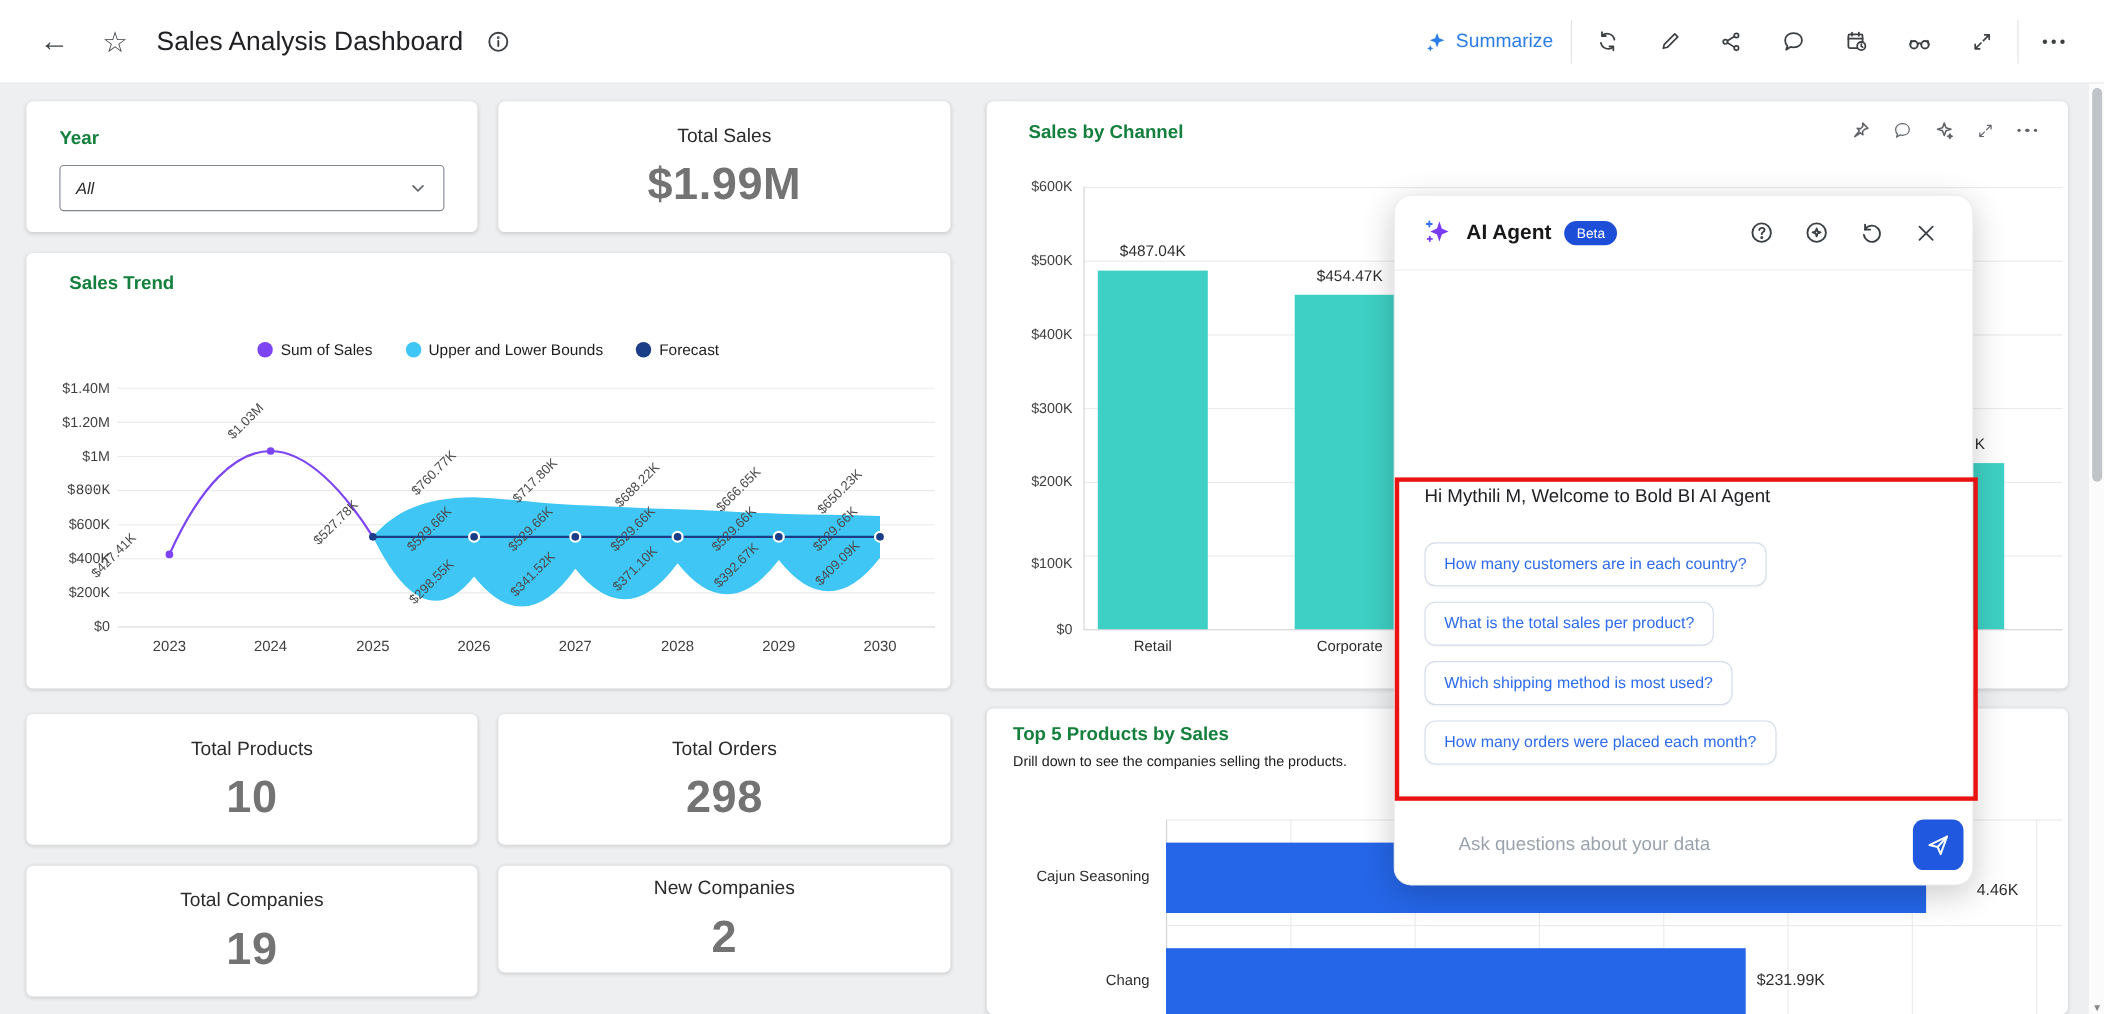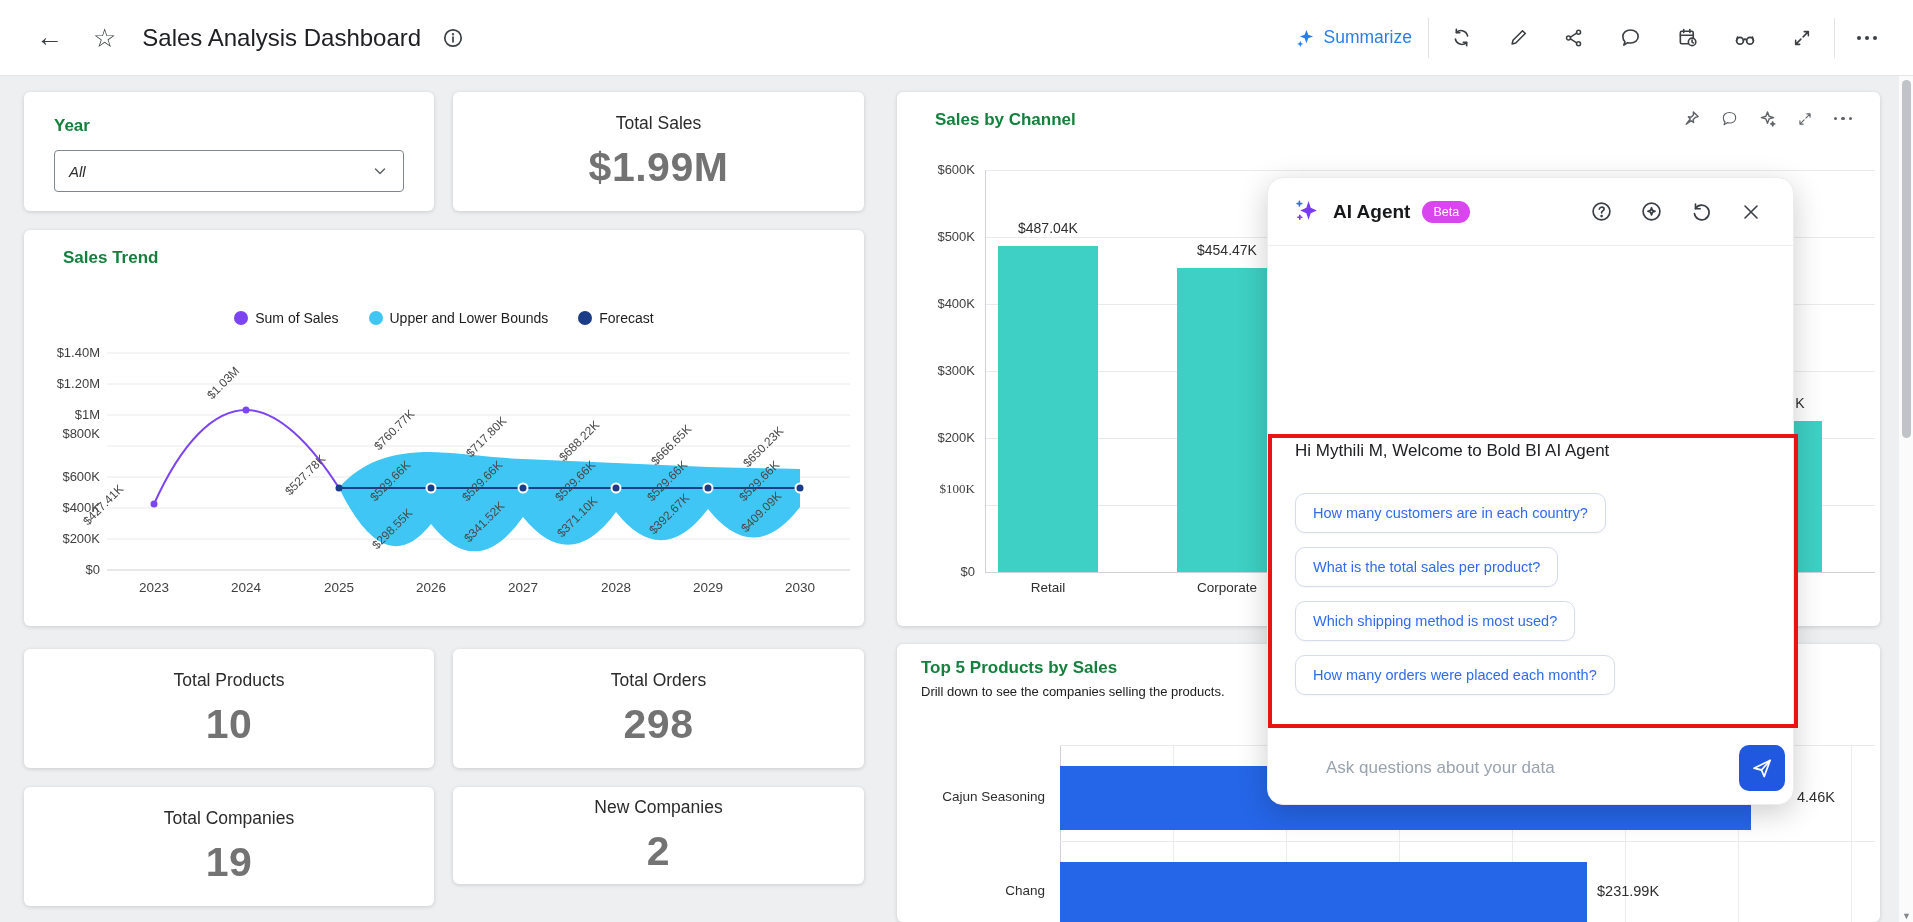--- a/index.html
+++ b/index.html
@@ -76,21 +76,21 @@
   .prod-subtitle{position:absolute;left:24px;top:40px;font-size:13px;color:#202020}
   .hcat{position:absolute;width:140px;left:8px;text-align:right;font-size:13.5px;color:#2e2e2e;height:17px}
   .hbar{position:absolute;background:#2566e8}
   .hbar-value{position:absolute;font-size:14.5px;color:#2e2e2e;white-space:nowrap}
 
   
   .ai-panel{position:absolute;left:1267px;top:177px;width:527px;height:628px;background:#fff;
     border-radius:16px;border:1px solid #ececec;box-shadow:0 8px 30px rgba(0,0,0,.20);z-index:50}
   .ai-header{display:flex;align-items:center;gap:12px;padding:17px 26px;border-bottom:1px solid #eceef0}
   .ai-title{font-size:19px;font-weight:bold;color:#17181a}
-  .beta-pill{background:#d946ef;color:#fff;font-size:12.5px;padding:4px 11px;border-radius:12px}
+  .beta-pill{background:#1d4ed8;color:#fff;font-size:12.5px;padding:4px 11px;border-radius:12px}
   .ai-header-icons{margin-left:auto;display:flex;gap:17px;align-items:center}
   .ai-header-icons svg{stroke:#3a3f45;fill:none;stroke-width:1.6;stroke-linecap:round;stroke-linejoin:round}
   .ai-welcome{position:absolute;left:27px;top:263px;font-size:17px;color:#202124}
   .chip{position:absolute;left:27px;width:max-content;background:#fff;border:1px solid #d4dcea;
     border-radius:10px;padding:11px 17px;font-size:14.5px;color:#2e6ced;cursor:pointer;
     font-family:inherit;box-shadow:0 1px 2px rgba(0,0,0,.04)}
   .ai-input-row{position:absolute;left:44px;top:566px;width:473px;height:48px;display:flex;align-items:center}
   .ai-input{flex:1;border:none;outline:none;font-size:17px;color:#202124;font-family:inherit;padding:0 10px 0 14px}
   .ai-input::placeholder{color:#9aa3ad}
   .send-btn{width:46px;height:46px;border:none;border-radius:10px;background:#2158e0;cursor:pointer;
@@ -255,21 +255,21 @@
         <circle cx="407" cy="258" r="4.5" fill="#1b3c87" stroke="#fff" stroke-width="2"></circle>
         <circle cx="499" cy="258" r="4.5" fill="#1b3c87" stroke="#fff" stroke-width="2"></circle>
         <circle cx="592" cy="258" r="4.5" fill="#1b3c87" stroke="#fff" stroke-width="2"></circle>
         <circle cx="684" cy="258" r="4.5" fill="#1b3c87" stroke="#fff" stroke-width="2"></circle>
         <circle cx="776" cy="258" r="4.5" fill="#1b3c87" stroke="#fff" stroke-width="2"></circle>
       </svg>
     <div id="trend-ylabels">
         <div class="trend-ytick" style="top: 115px;">$1.40M</div>
         <div class="trend-ytick" style="top: 146px;">$1.20M</div>
         <div class="trend-ytick" style="top: 177px;">$1M</div>
-        <div class="trend-ytick" style="top: 196px;">$800K</div>
+        <div class="trend-ytick" style="top: 208px; font-family: Liberation Mono, monospace;">$800K</div>
         <div class="trend-ytick" style="top: 239px;">$600K</div>
         <div class="trend-ytick" style="top: 270px;">$400K</div>
         <div class="trend-ytick" style="top: 301px;">$200K</div>
         <div class="trend-ytick" style="top: 332px;">$0</div>
       </div>
     <div id="trend-xlabels">
         <div class="trend-xtick" style="left: 94px;">2023</div>
         <div class="trend-xtick" style="left: 186px;">2024</div>
         <div class="trend-xtick" style="left: 279px;">2025</div>
         <div class="trend-xtick" style="left: 371px;">2026</div>
@@ -337,21 +337,21 @@
         <div class="chan-ytick" style="top: 70px;">$600K</div>
         <div class="gridline-h" style="left: 88px; top: 145px; width: 890px;"></div>
         <div class="chan-ytick" style="top: 137px;">$500K</div>
         <div class="gridline-h" style="left: 88px; top: 212px; width: 890px;"></div>
         <div class="chan-ytick" style="top: 204px;">$400K</div>
         <div class="gridline-h" style="left: 88px; top: 279px; width: 890px;"></div>
         <div class="chan-ytick" style="top: 271px;">$300K</div>
         <div class="gridline-h" style="left: 88px; top: 346px; width: 890px;"></div>
         <div class="chan-ytick" style="top: 338px;">$200K</div>
         <div class="gridline-h" style="left: 88px; top: 413px; width: 890px;"></div>
-        <div class="chan-ytick" style="top: 389px; font-family: Liberation Serif, serif;">$100K</div>
+        <div class="chan-ytick" style="top: 412px;">$100K</div>
         <div class="gridline-h axis-line" style="left: 88px; top: 480px; width: 890px;"></div>
         <div class="chan-ytick" style="top: 472px;">$0</div>
         <div class="gridline-v axis-line" style="left: 88px; top: 78px; height: 402px;"></div>
         <div class="vbar" style="left: 101px; top: 154px; width: 100px; height: 326px; background: rgb(62, 208, 196);"></div>
         <div class="bar-value" style="left: 86px; top: 128px;">$487.04K</div>
         <div class="cat-label" style="left: 86px; top: 488px;">Retail</div>
         <div class="vbar" style="left: 280px; top: 176px; width: 100px; height: 304px; background: rgb(62, 208, 196);"></div>
         <div class="bar-value" style="left: 265px; top: 150px;">$454.47K</div>
         <div class="cat-label" style="left: 265px; top: 488px;">Corporate</div>
         <div class="vbar" style="left: 883px; top: 329px; width: 42px; height: 151px; background: rgb(62, 208, 196);"></div>
@@ -368,21 +368,21 @@
         <div class="gridline-v" style="left: 502px; top: 101px; height: 177px;"></div>
         <div class="gridline-v" style="left: 615px; top: 101px; height: 177px;"></div>
         <div class="gridline-v" style="left: 728px; top: 101px; height: 177px;"></div>
         <div class="gridline-v" style="left: 841px; top: 101px; height: 177px;"></div>
         <div class="gridline-v" style="left: 954px; top: 101px; height: 177px;"></div>
         <div class="gridline-v axis-line" style="left: 163px; top: 101px; height: 177px;"></div>
         <div class="gridline-h" style="left: 163px; top: 101px; width: 815px;"></div>
         <div class="gridline-h" style="left: 163px; top: 197px; width: 815px;"></div>
         <div class="hcat" style="top: 145px;">Cajun Seasoning</div>
         <div class="hbar" style="left: 163px; top: 122px; width: 691px; height: 64px; background: rgb(37, 102, 232);"></div>
-        <div class="hbar-value" style="left: 900px; top: 145px;">4.46K</div>
+        <div class="hbar-value" style="left: 900px; top: 158px;">4.46K</div>
         <div class="hcat" style="top: 239px;">Chang</div>
         <div class="hbar" style="left: 163px; top: 218px; width: 527px; height: 60px; background: rgb(37, 102, 232);"></div>
         <div class="hbar-value" style="left: 700px; top: 239px;">$231.99K</div>
       </div>
   </section>
 
   <aside class="ai-panel">
     <div class="ai-header">
       <svg width="27" height="27" viewBox="0 0 26 26" fill="none">
         <path d="M14 3l2.1 6.4L22 12l-5.9 2.6L14 21l-2.1-6.4L6 12l5.9-2.6z" fill="#7a3bf5"></path>

